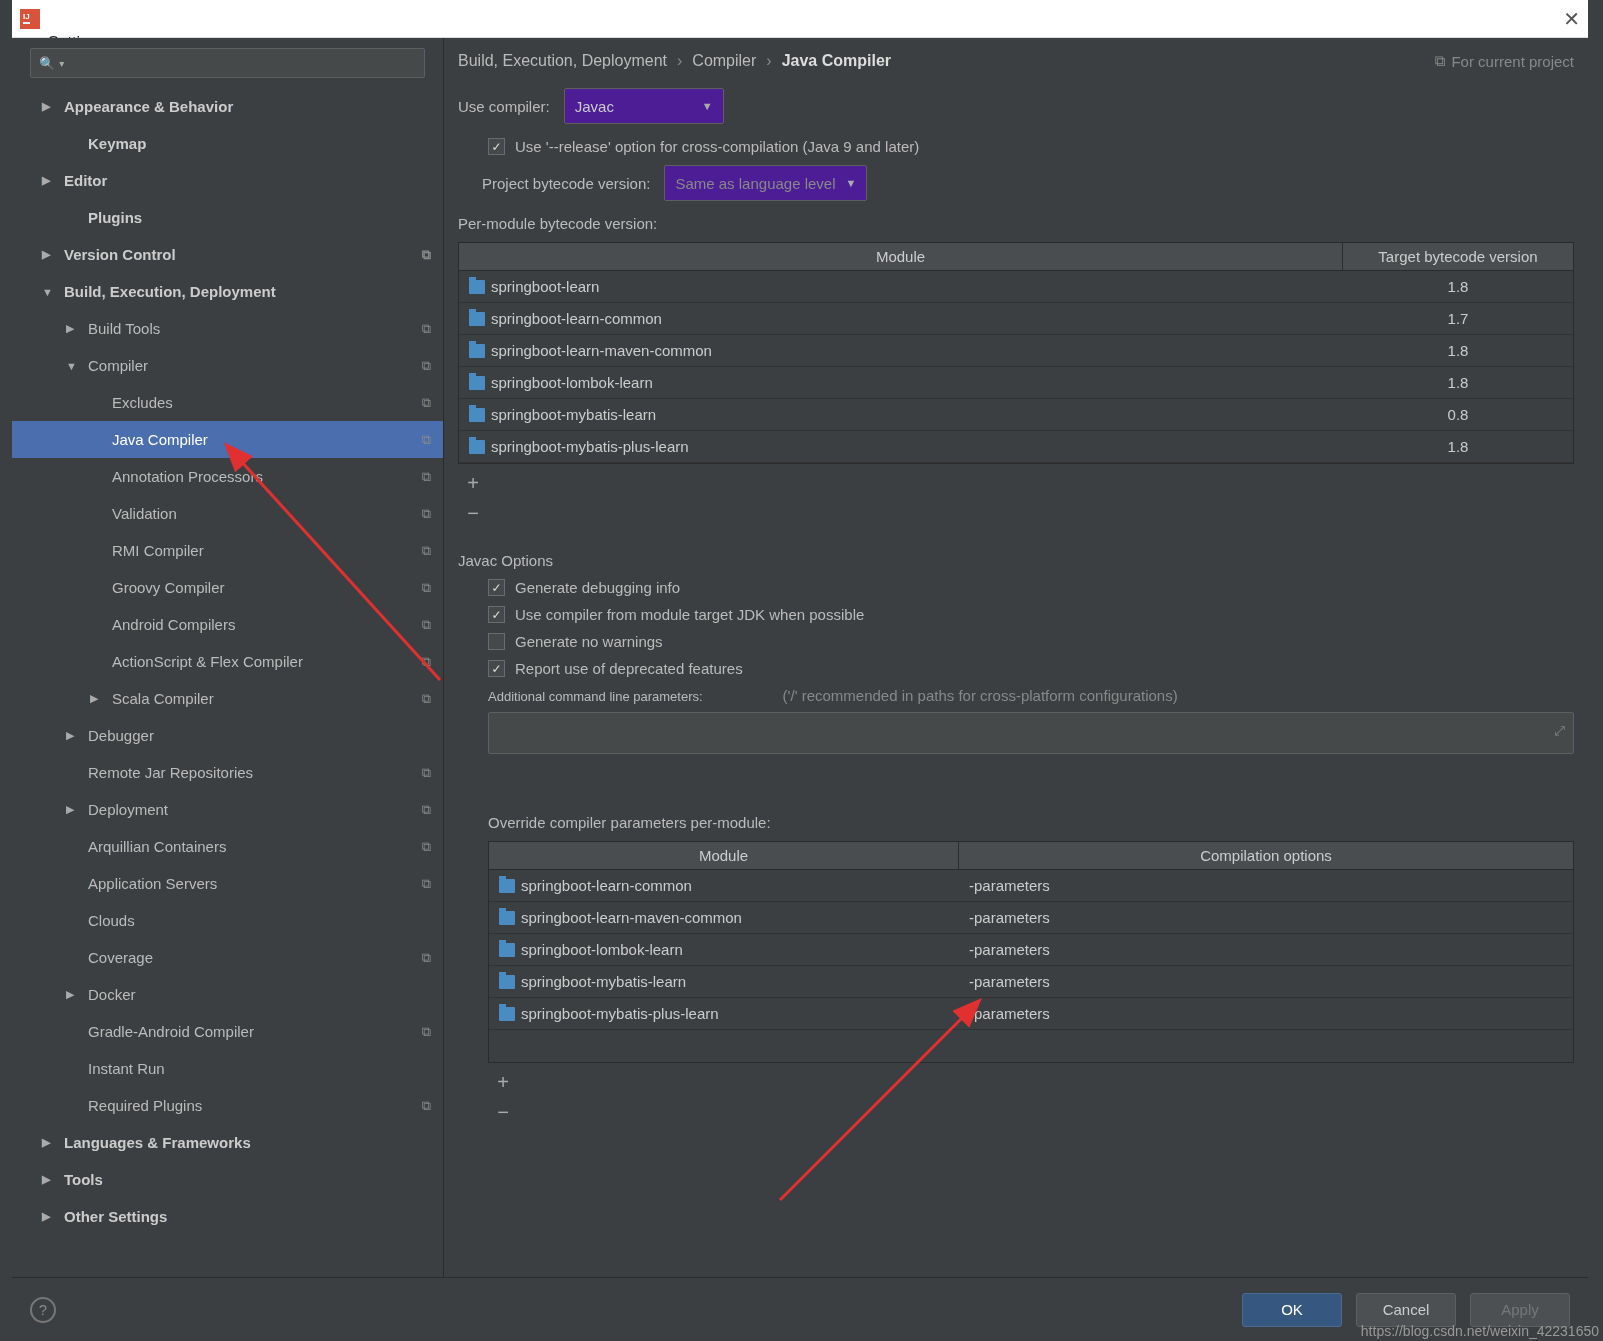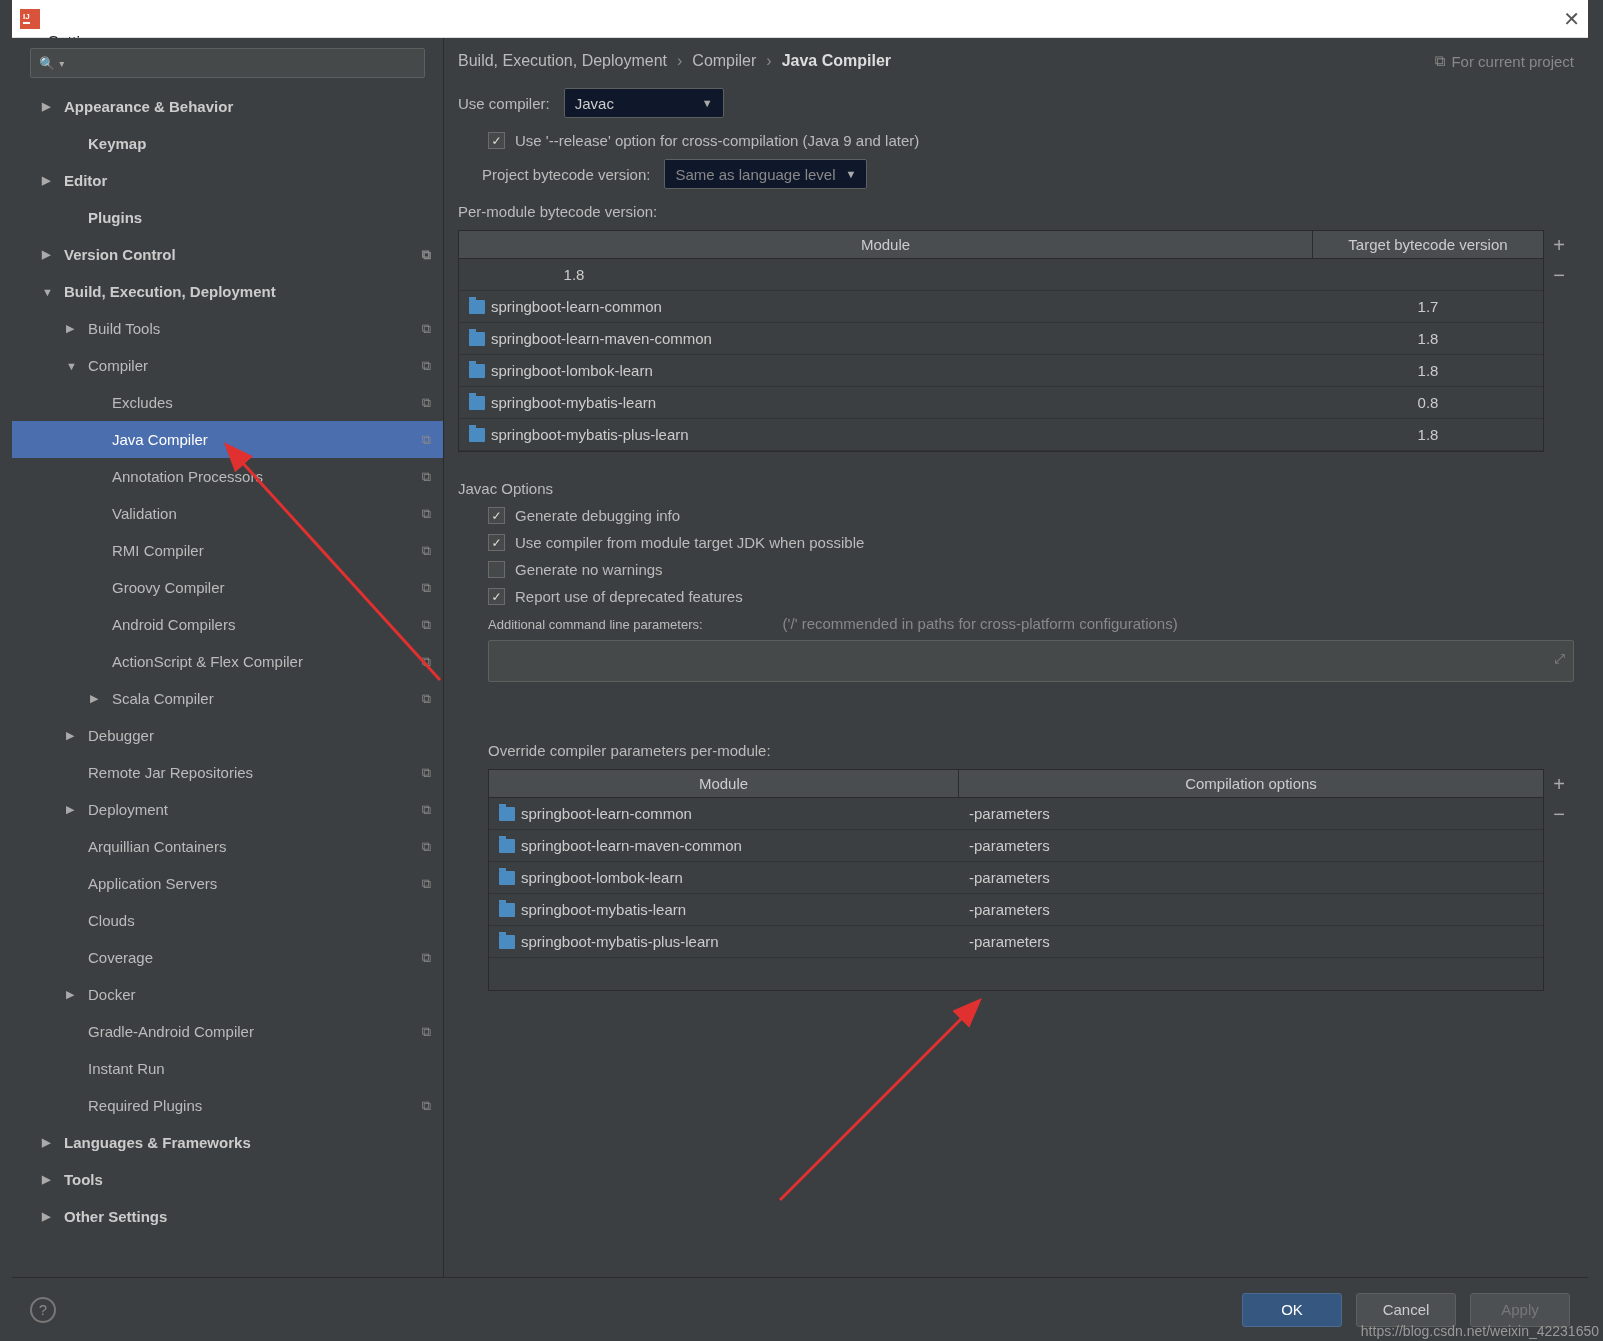--- a/index.html
+++ b/index.html
@@ -63,43 +63,43 @@
   .breadcrumb {
     display:flex; align-items:center; gap:10px; color:#bbbbbb; font-size:16px;
     margin-bottom: 18px;
   }
   .breadcrumb .sep { color:#888; }
   .breadcrumb .current { font-weight:600; color:#ddd; }
   .breadcrumb .proj { color:#888; margin-left:auto; display:flex; align-items:center; gap:6px; font-size:15px;}
   .row { display:flex; align-items:center; gap:14px; margin-bottom:14px; font-size:15px;}
   .label-txt { color:#bbbbbb; }
   .select {
-    border:1px solid #5e6060; background:#0f172a; color:#ccc;
-    height:30px; display:flex; align-items:center; padding:0 10px;
+    border:1px solid #5e6060; background:#4c1d95; color:#ccc;
+    height:36px; display:flex; align-items:center; padding:0 10px;
     min-width:160px; justify-content:space-between; border-radius:2px;
   }
   .select .caret { font-size:11px; color:#aaa; margin-left:10px;}
   .select.disabled { color:#888; }
   .checkbox { display:flex; align-items:center; gap:10px; margin-bottom:10px; font-size:15px; margin-left:30px;}
   .checkbox .box {
     width:17px; height:17px; border:1px solid #6b6b6b; background:#45494a;
     display:flex; align-items:center; justify-content:center; font-size:12px; color:#ddd;
   }
   .checkbox .box.checked::after { content:"✓"; }
   .section-heading { margin: 8px 0 10px 0; color:#bbbbbb; font-size:15px;}
   .table {
     border:1px solid #2b2b2b; background:#3c3f41; margin-bottom:4px;
   }
   .table-head { display:flex; background:#4a4d4f; border-bottom:1px solid #2b2b2b;}
   .th { padding:5px 10px; color:#ccc; border-right:1px solid #2b2b2b; font-size:15px; text-align:center;}
   .table-body .tr { display:flex; border-bottom:1px solid #313335; height:32px; align-items:center;}
   .td { padding:0 10px; color:#ccc; font-size:15px; display:flex; align-items:center; gap:6px;}
   .folder-icon { width:16px; height:14px; background:#4a8bc2; display:inline-block; border-radius:1px; position:relative;}
   .folder-icon::before { content:""; position:absolute; left:0; top:-3px; width:7px; height:3px; background:#4a8bc2; }
-  .table-side { display:flex; }
+  .table-side { display:flex;flex-direction:column; }
   .table-wrap { flex:1; }
   .side-btns { width:30px; display:flex; flex-direction:column; }
   .side-btns div { height:30px; display:flex; align-items:center; justify-content:center; color:#aaa; font-size:20px; cursor:pointer;}
   .hint { color:#888; font-size:15px;}
   .param-input {
     border:1px solid #5e6060; background:#45494a; height:42px; margin-top:8px;
     border-radius:2px; position:relative;
   }
   .param-input .expand-icon { position:absolute; right:8px; top:10px; color:#888;}
   .footer {
@@ -330,20 +330,21 @@
 
       <div class="table-side">
         <div class="table-wrap">
           <div class="table">
             <div class="table-head">
               <div class="th" style="flex:1;">Module</div>
               <div class="th" style="width:230px;border-right:none;">Target bytecode version</div>
             </div>
             <div class="table-body" id="bytecode-body">
                 <div class="tr">
+                  <div class="td" style="flex:1;"><span class="folder-icon"></span>springboot-learn</div>
                   <div class="td" style="width:230px;justify-content:center;">1.8</div>
                 </div>
                 <div class="tr">
                   <div class="td" style="flex:1;"><span class="folder-icon"></span>springboot-learn-common</div>
                   <div class="td" style="width:230px;justify-content:center;">1.7</div>
                 </div>
                 <div class="tr">
                   <div class="td" style="flex:1;"><span class="folder-icon"></span>springboot-learn-maven-common</div>
                   <div class="td" style="width:230px;justify-content:center;">1.8</div>
                 </div>

